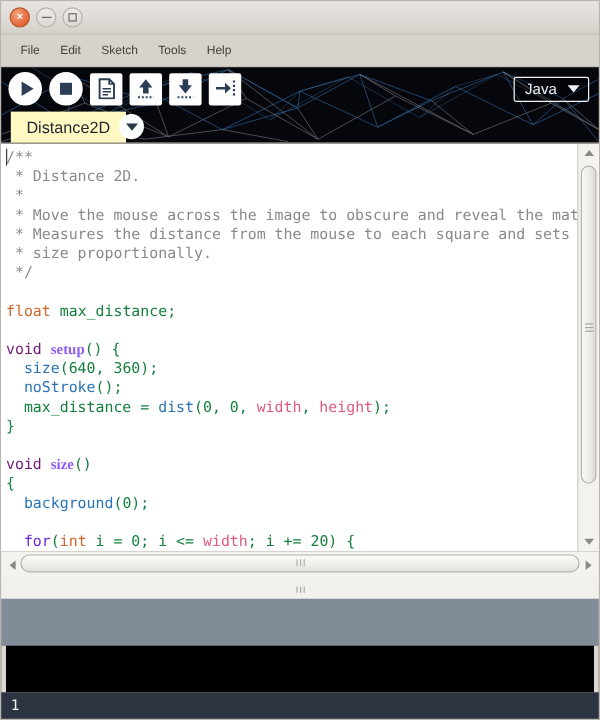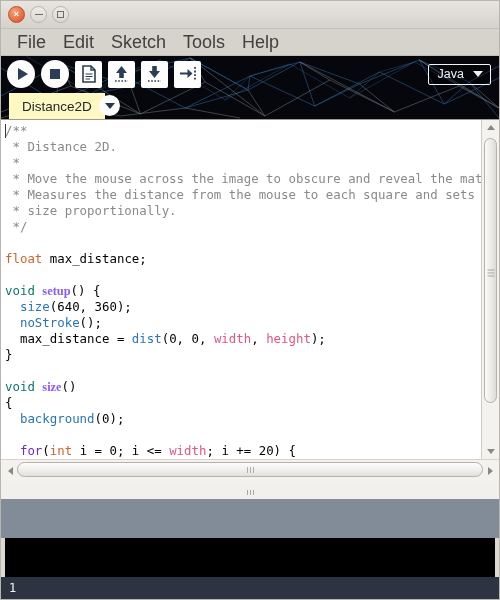--- a/index.html
+++ b/index.html
@@ -29,21 +29,21 @@
                          border:1px solid #b6b2ac; }
   .wbtn .sq { width:7px; height:7px; border:1px solid #6e6a64; }
   .wbtn .dash { width:8px; height:1px; background:#6e6a64; }
   .title-text { flex:1; text-align:center; font-size:13.5px; font-weight:bold;
                 color:#3c3935; letter-spacing:.1px; margin-left:-50px; }
 
   
   .menubar { height:27px; flex:0 0 27px; display:flex; align-items:center;
              padding-left:8px; gap:1px;
              background:#d6d2cc; border-bottom:1px solid #c3bfb8; }
-  .menuitem { font-size:18px; color:#44403b; padding:3px 8px; border-radius:2px; cursor:default;text-align:right; }
+  .menuitem { font-size:10px; color:#44403b; padding:3px 8px; border-radius:2px; cursor:default;text-align:right; }
 
   
   .toolbar { height:63px; flex:0 0 63px; position:relative; background:#05070c; overflow:hidden; }
   .toolbar svg.mesh { position:absolute; inset:0; width:100%; height:100%; }
   .tb-icons { position:absolute; left:6px; top:4px; display:flex; align-items:center; gap:6px; z-index:3; }
   .icon-round { width:28px; height:28px; border-radius:50%; background:#fdfdfd;
                 display:flex; align-items:center; justify-content:center; cursor:pointer; }
   .icon-sq { width:27px; height:27px; background:#fdfdfd; border-radius:2px;
              display:flex; align-items:center; justify-content:center; cursor:pointer; }
   .tri-play { width:0;height:0;border-left:10px solid #2c3e55;
@@ -68,25 +68,25 @@
 
   
   .editor-wrap { flex:0 0 340px; display:flex; background:#fff;
                  border-top:1px solid #9d9a95; position:relative; }
   .code { flex:1; position:relative; overflow:hidden; background:#fff;
           padding:3px 0 0 4px; }
   pre.codetext { font-family:"DejaVu Sans Mono", monospace; font-size:12.4px;
                  line-height:16px; color:#333333; white-space:pre; }
   .cm { color:#8a8a8a; }
   .kw  { color:#d1642d; }          
-  .kw2 { color:#0f766e; }          
+  .kw2 { color:#701a75; }          
   .fn  { color:#8b5cf6; font-weight:bold;font-family:Liberation Serif, serif; }
   .fn2 { color:#2a74b5; }
   .pink{ color:#e0597f; }
-  .num { color:#000000; }
+  .num { color:#15803d; }
   .for { color:#6d28d9; }
   .caret { position:absolute; left:4px; top:4px; width:1px; height:14px; background:#3a3a3a; }
 
   
   .vscroll { flex:0 0 17px; background:#f4f2ef; border-left:1px solid #d0ccc6;
              display:flex; flex-direction:column; align-items:center; position:relative; }
   .vs-arrow { width:17px; height:15px; display:flex; align-items:center; justify-content:center; cursor:pointer;}
   .vs-arrow .up { width:0;height:0;border-left:4px solid transparent;border-right:4px solid transparent;
                   border-bottom:5px solid #8b8782; }
   .vs-arrow .dn { width:0;height:0;border-left:4px solid transparent;border-right:4px solid transparent;

